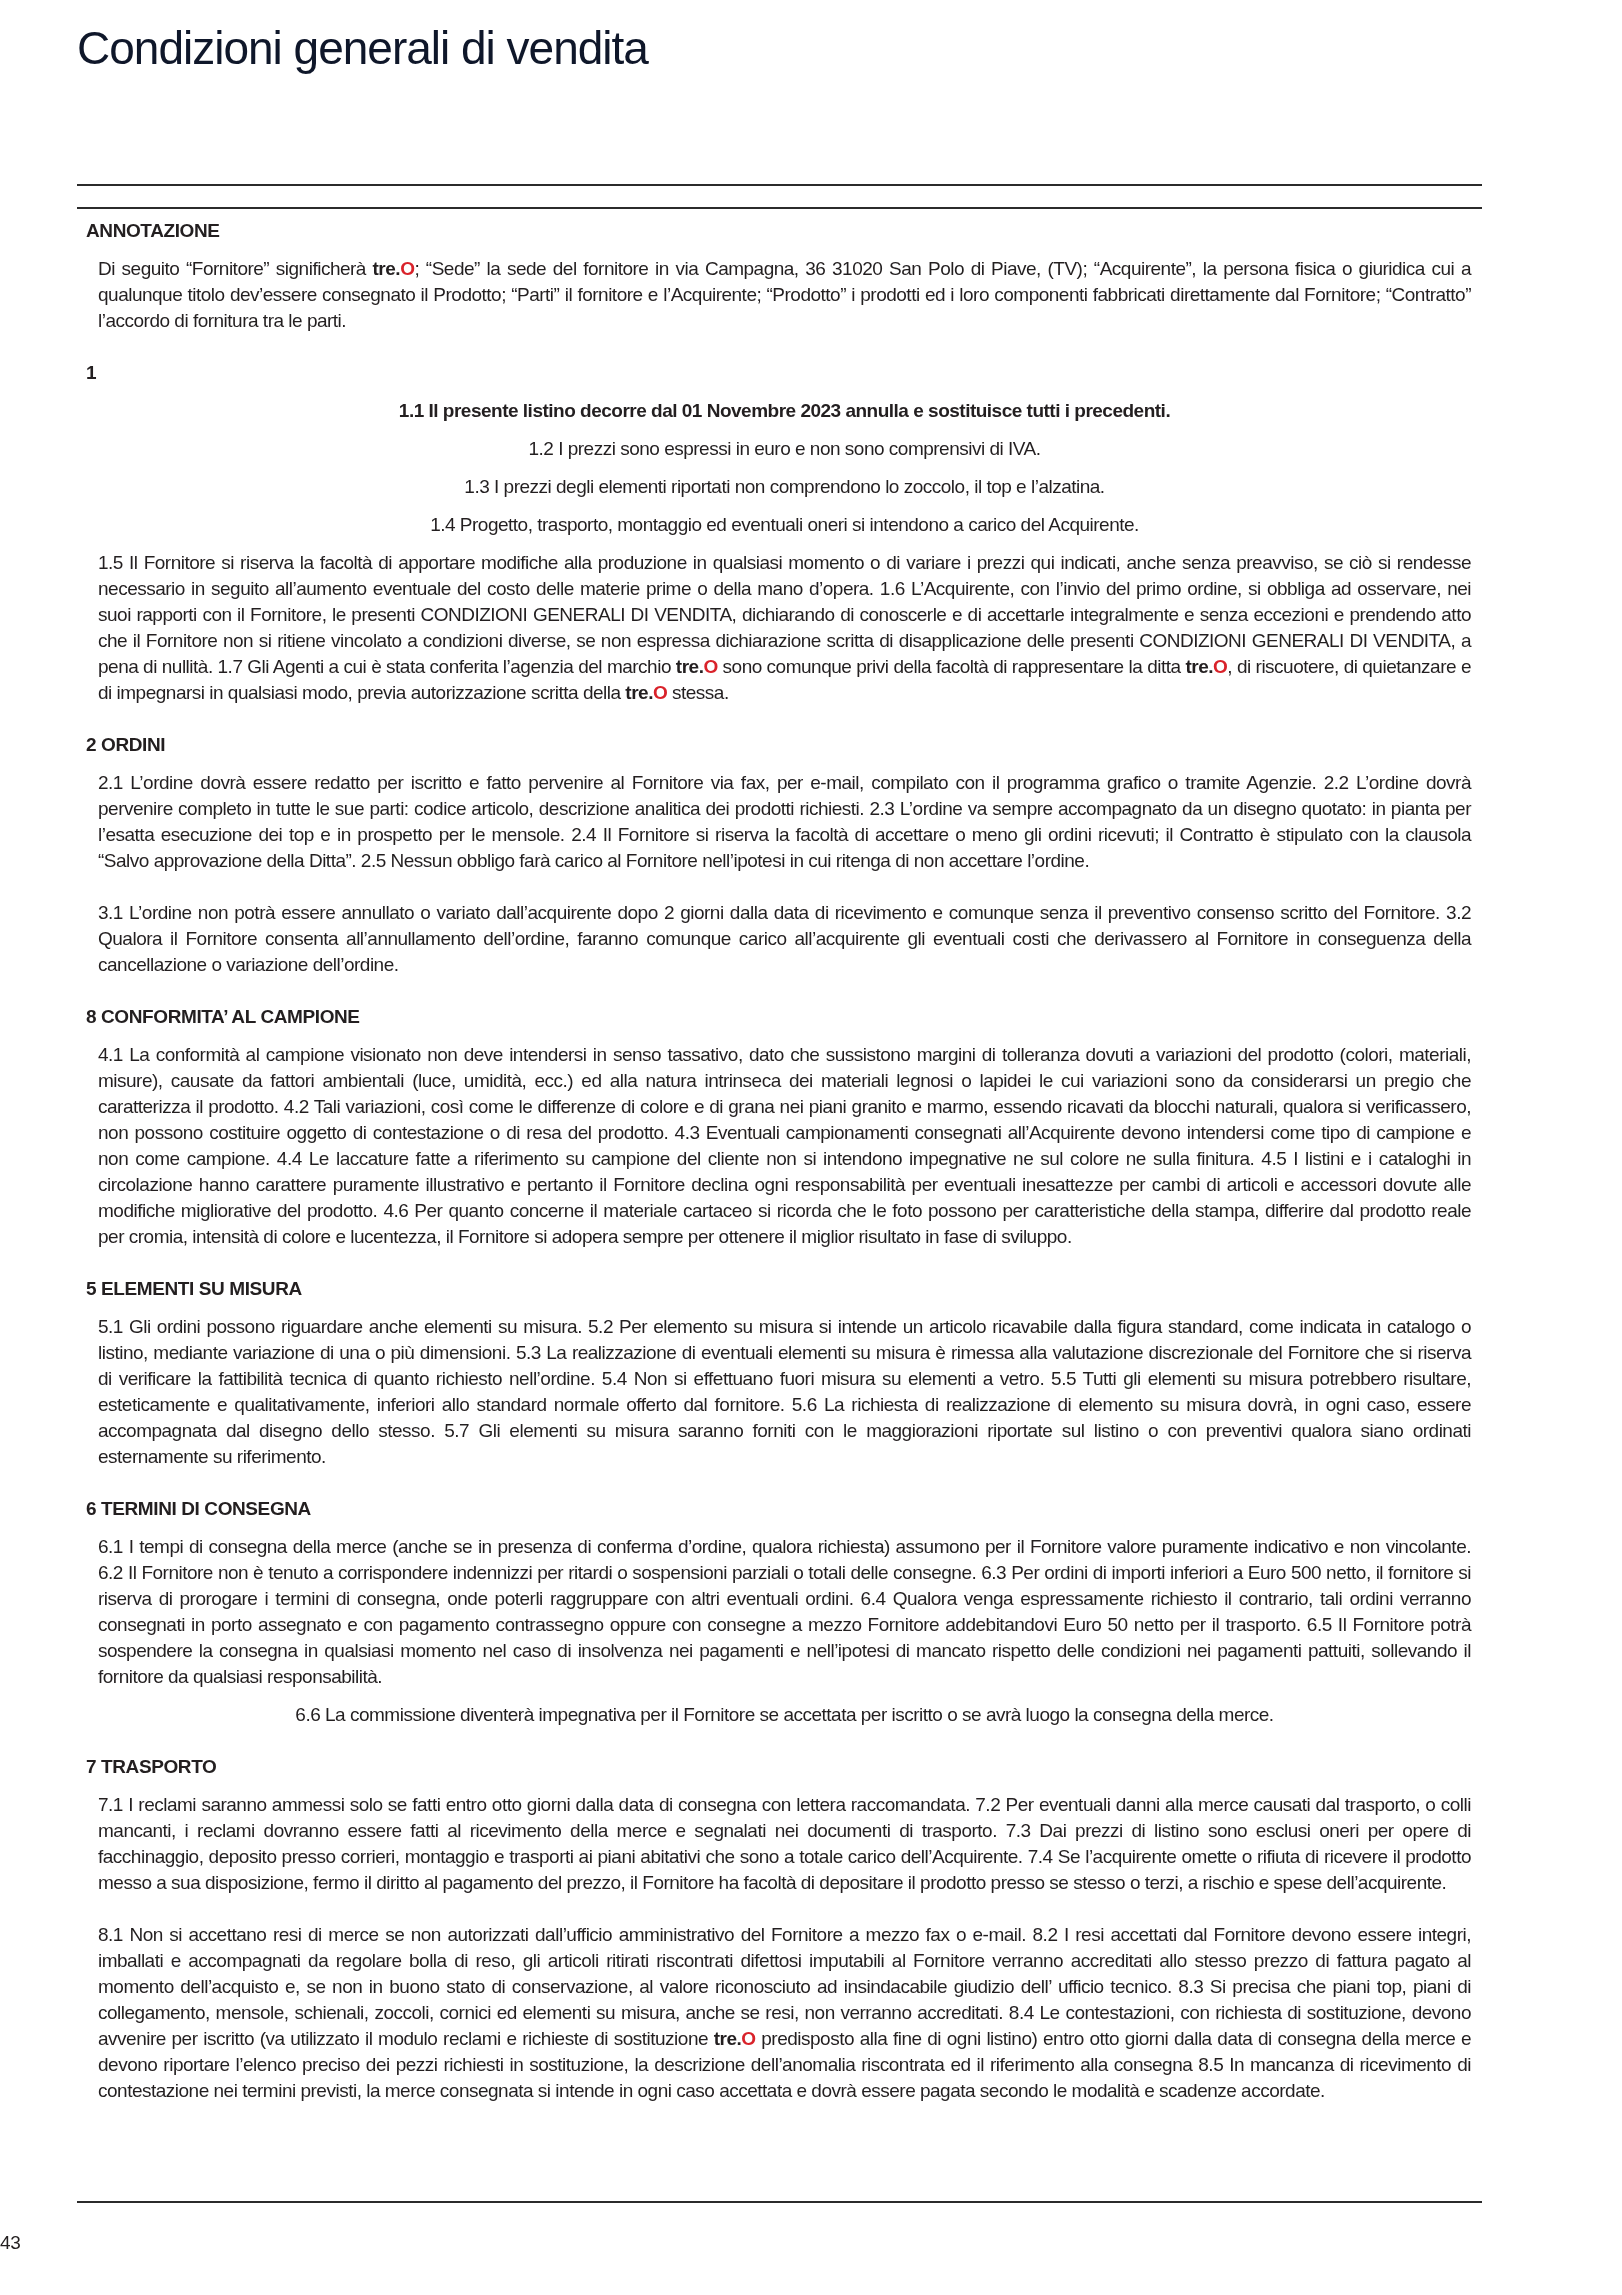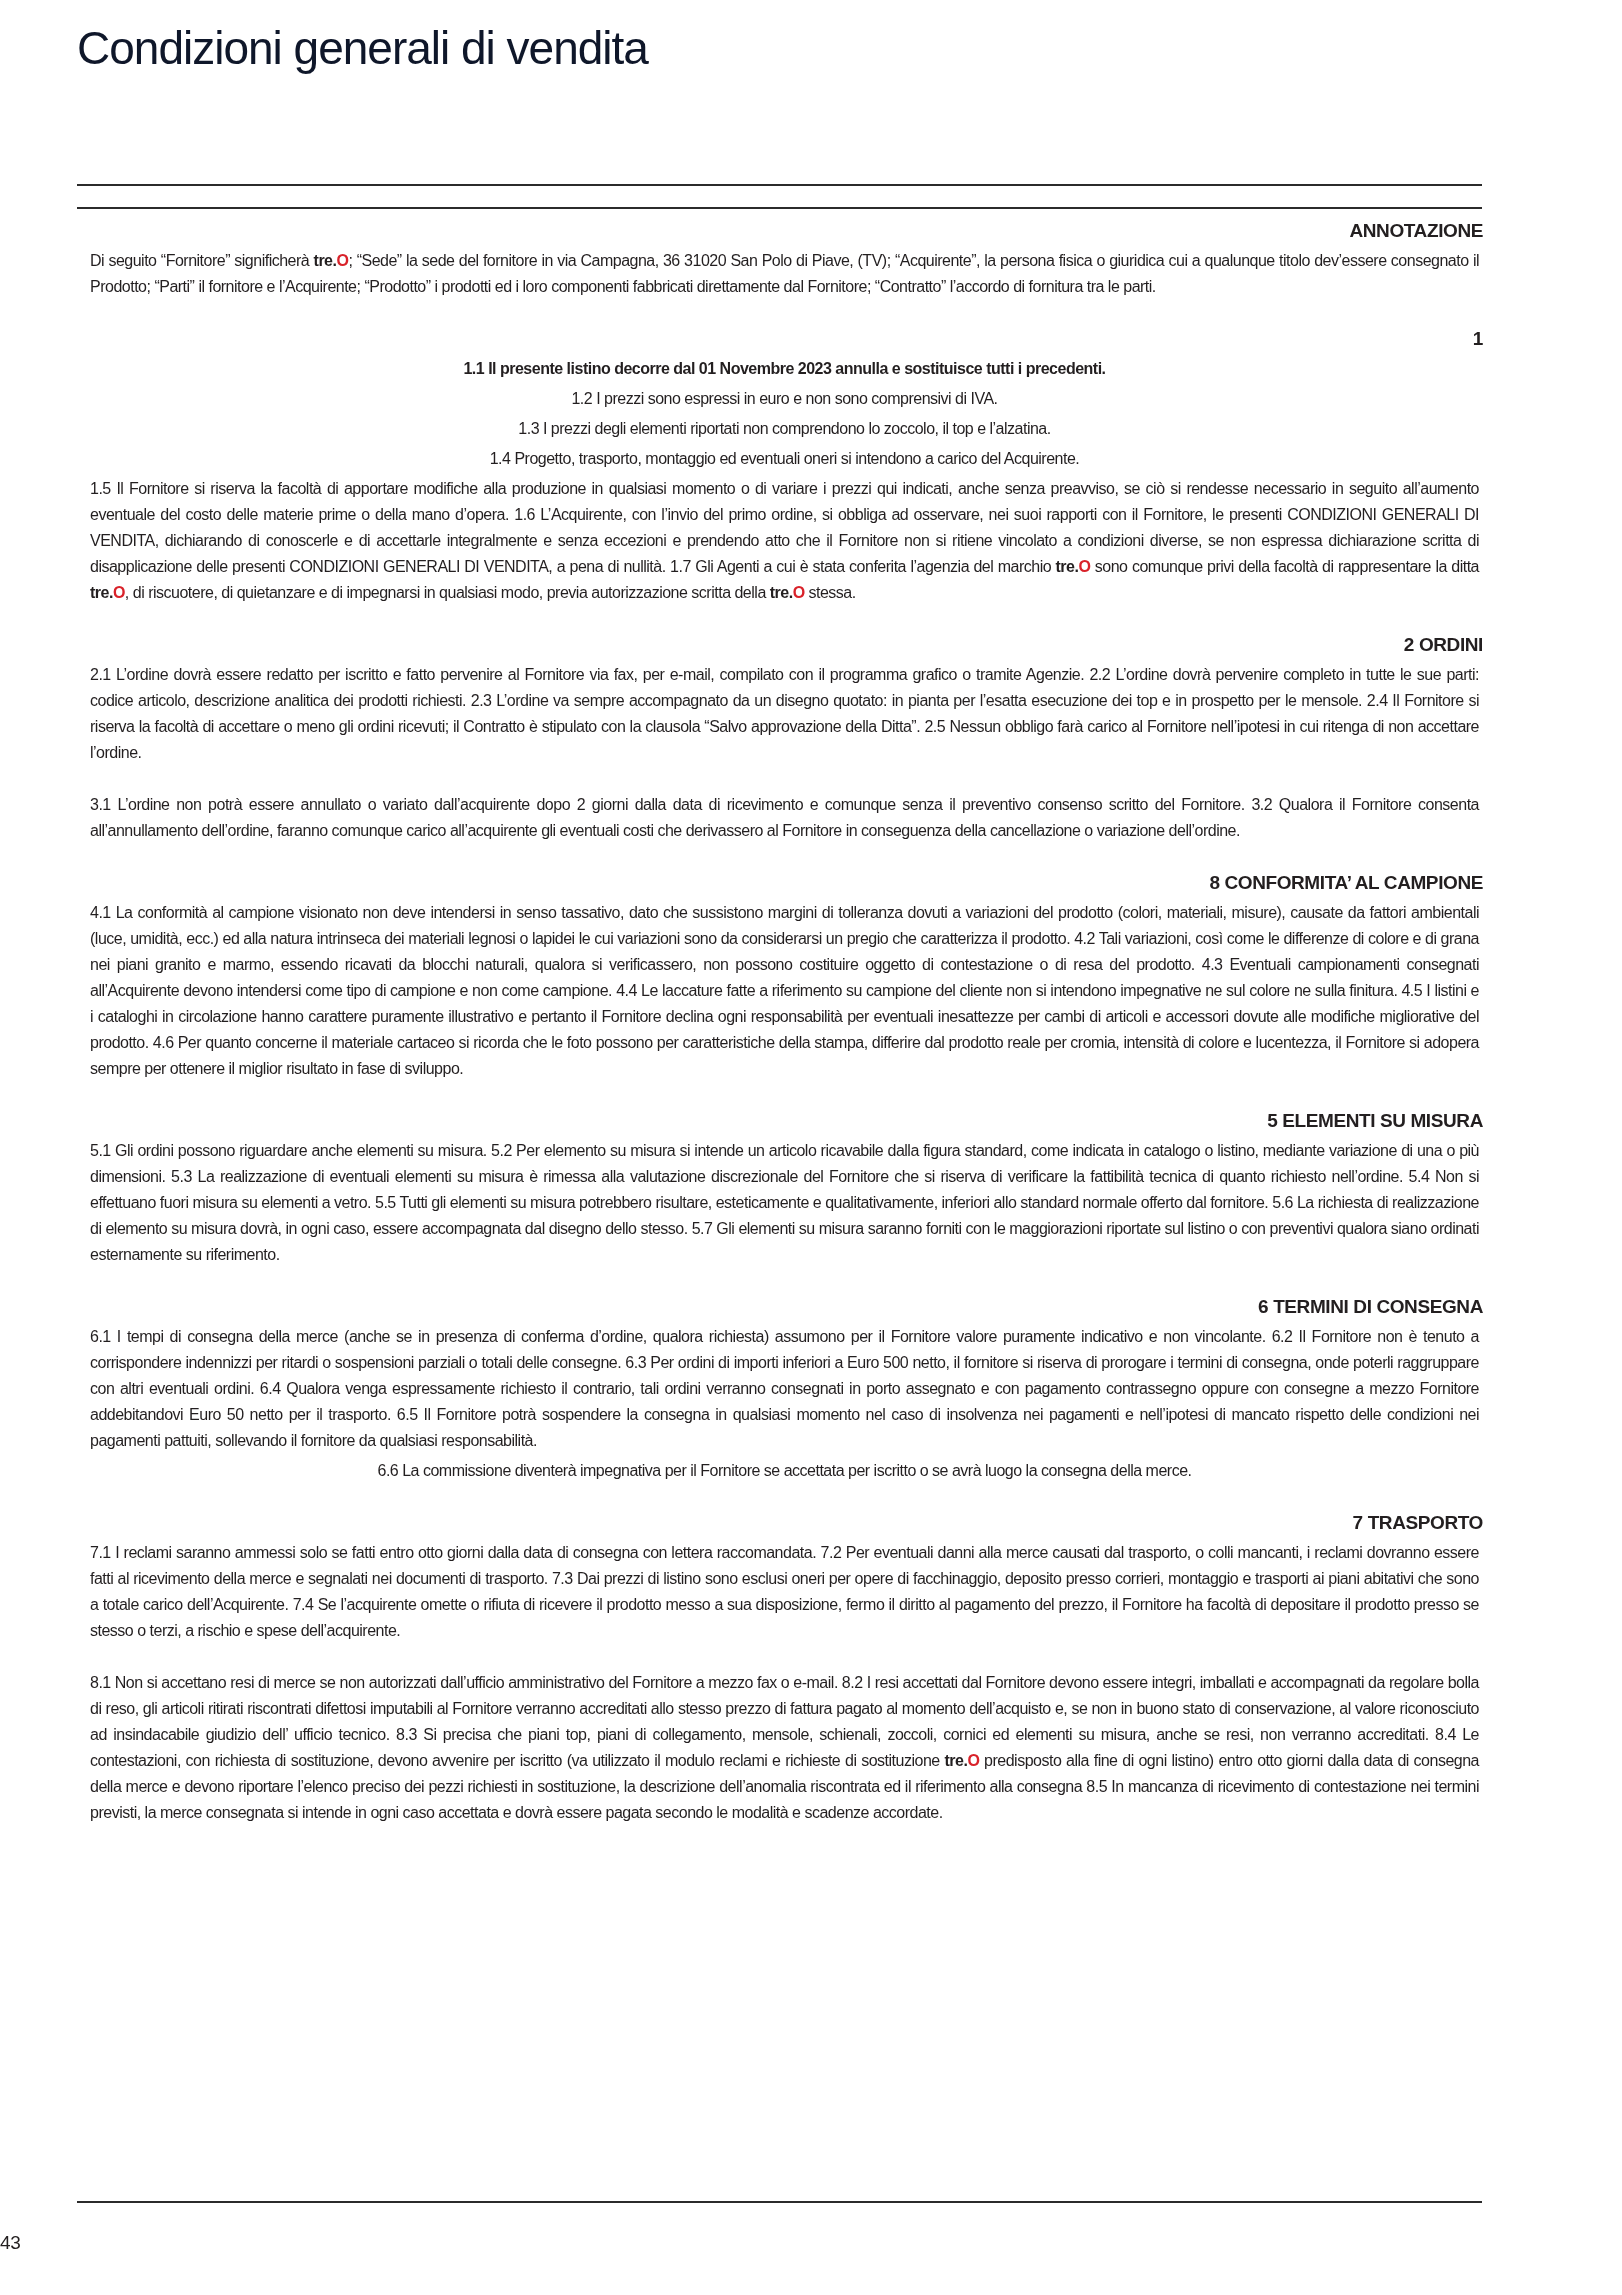--- a/index.html
+++ b/index.html
@@ -46,28 +46,27 @@
     }
     .section {
       margin: 0 0 26px 0;
     }
     .section-heading {
       font-weight: 700;
       font-size: 19px;
       line-height: 26px;
       letter-spacing: -0.4px;
       margin: 0;
-      text-align: right;
     }
     .paragraph {
-      font-size: 16px;
+      font-size: 19px;
       line-height: 26px;
       letter-spacing: -0.5px;
       text-align: justify;
-      margin: 4px;
+      margin: 12px;
       font-weight: 400;
     }
     .paragraph.bold { font-weight: 700; }
     .paragraph.left { text-align: center; }
     .brand {
       font-weight: 700;
       white-space: nowrap;
     }
     .brand .brand-o {
       color: #d9222a;

